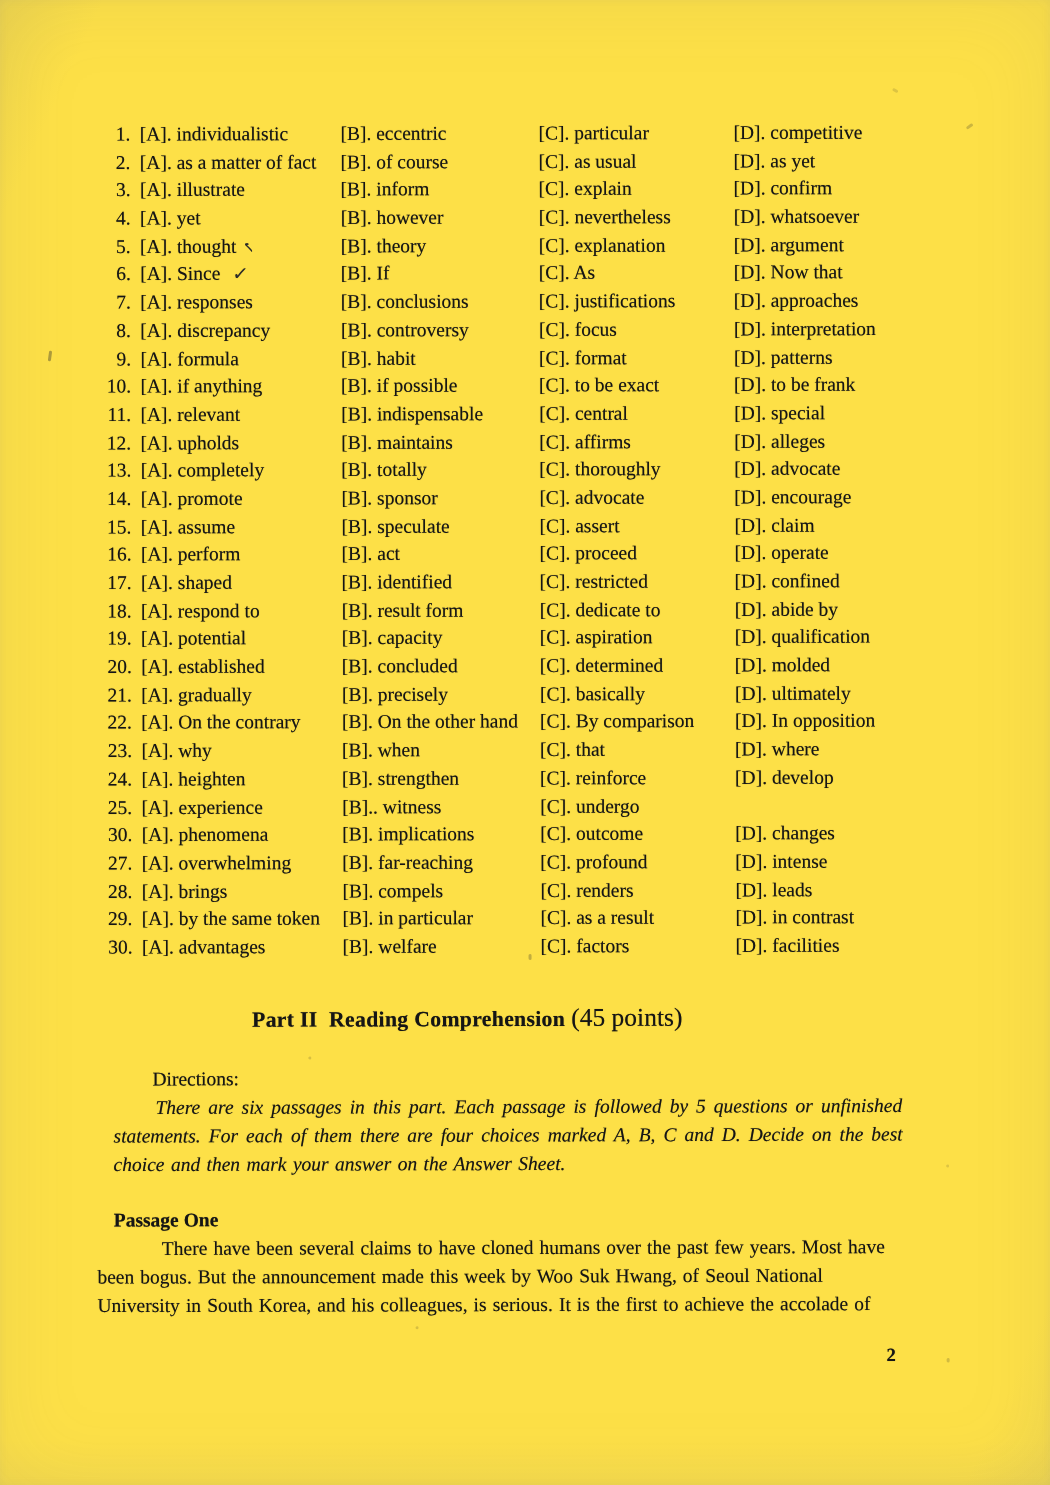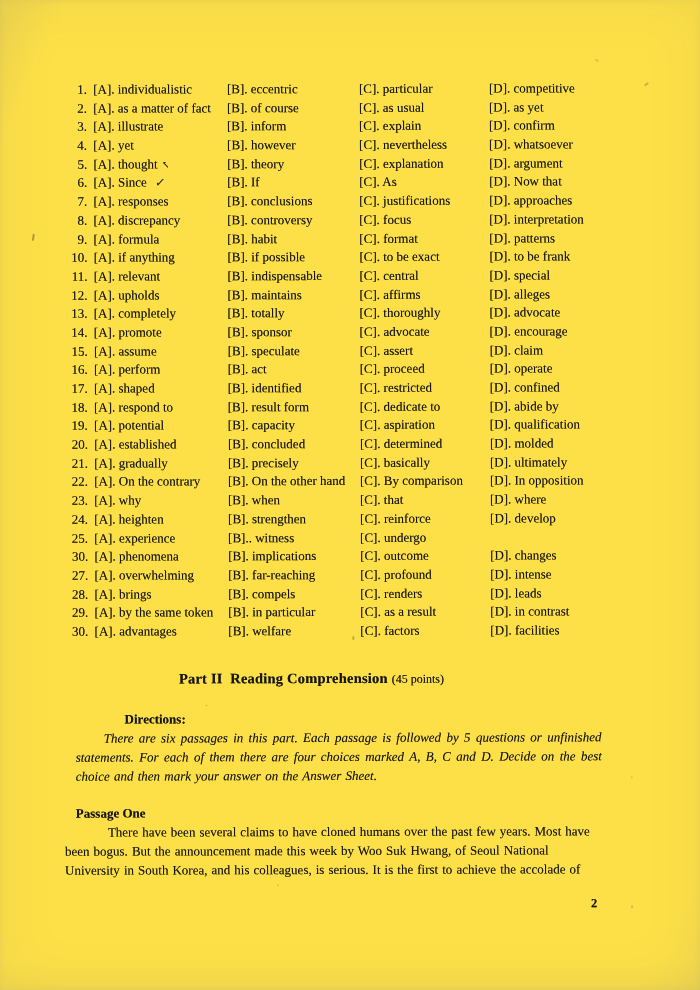--- a/index.html
+++ b/index.html
@@ -42,26 +42,26 @@
   .mark.rot{transform:rotate(100deg) scale(0.85);margin-left:2px;}
 
   
   .part2{
     position:absolute;top:669px;left:0;width:700px;
     text-align:center;transform:translateX(-39px);
     white-space:nowrap;
     text-shadow:0 0 0.5px rgba(20,20,20,0.6);
   }
   .part2 .ttl{font-weight:bold;font-size:14.5px;letter-spacing:0.2px;}
-  .part2 .pts{font-weight:normal;font-size:12px;margin-left:4px;}
+  .part2 .pts{font-weight:normal;font-size:17px;margin-left:4px;}
 
   
   .dir-label{
-    position:absolute;top:711px;left:92px;
-    font-weight:bold;font-size:13px;
+    position:absolute;top:711px;left:69px;
+    font-weight:normal;font-size:13px;
     text-shadow:0 0 0.5px rgba(20,20,20,0.6);
     padding-left:32px;
   }
   .dir-text{
     position:absolute;top:729px;left:75px;width:527px;
     font-style:italic;font-size:13px;
   }
   .dir-text .line{height:18.8px;line-height:18.8px;white-space:nowrap;word-spacing:2.1px;
     text-shadow:0 0 0.5px rgba(20,20,20,0.5);}
   .dir-text .line.first{text-indent:28px;}

